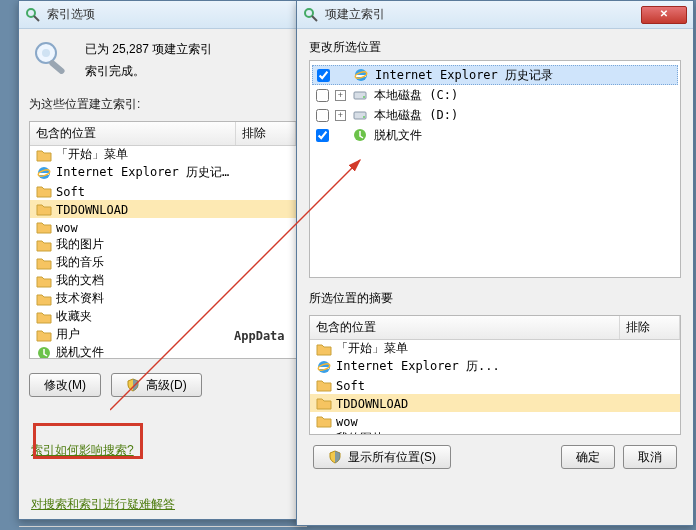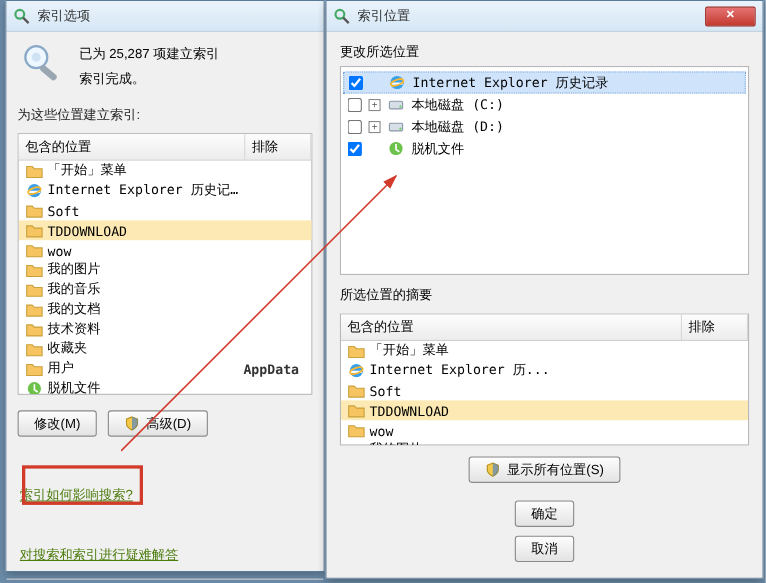--- a/index.html
+++ b/index.html
@@ -35,22 +35,22 @@
   background: linear-gradient(to bottom,#f7fbff,#dce8f3);
   border-radius: 2px;
   font-size: 10px; line-height: 14px; text-align: center;
   color: #445;
 }
 .winbtn.close { background: linear-gradient(to bottom,#e57373,#c43a2f); color:#fff; border-color:#a02820; width:46px; font-weight:bold; }
 .content { padding: 10px 12px; background:#fff; }
 .content.gray { background:#f0f0f0; }
 
 
-#win-left { left: 5px; top: 0; width: 290px; height: 520px; }
-#win-left .status-row { display:flex; gap:10px; padding:6px 10px 10px; }
+#win-left { left: 18px; top: 0; width: 290px; height: 520px; }
+#win-left .status-row { display:flex; gap:10px; padding:6px 10px 10px;align-items:flex-end; }
 .big-icon { width:46px; height:46px; display:flex; align-items:center; justify-content:center; }
 .status-text { padding-top:4px; line-height:1.8; }
 .section-label { padding: 4px 10px; color:#222; }
 .listbox {
   margin: 4px 10px 8px;
   border:1px solid #b8b8b8;
   background:#fff;
   height:238px;
   display:flex; flex-direction:column;
 }
@@ -102,21 +102,21 @@
 .trow input[type=checkbox]{ width:13px; height:13px; }
 .trow .exp { width:11px; height:11px; border:1px solid #8a8a8a; font-size:9px; line-height:9px; text-align:center; color:#555; background:#fff; }
 .trow .noexp { width:11px; }
 .trow .tlbl { font-family: SimSun, monospace; }
 .summary .listbox2 {
   border:1px solid #b8b8b8; background:#fff; height:120px; margin-top:4px;
   display:flex; flex-direction:column;
 }
 .summary .listbody{ overflow:auto; flex:1;}
 .footer {
-  display:flex; gap:8px; padding:10px 4px 4px; align-items:center;flex-direction:column;
+  display:flex; gap:8px; padding:10px 4px 4px; align-items:center;
 }
 .footer .spacer{flex:1}
 .shield { width:14px;height:14px; }
 
 
 .arrow-line {
   position:absolute;
   left:110px; top:150px;
   width:260px; height:270px;
   pointer-events:none;
@@ -291,21 +291,21 @@
 </div>
 
 <div id="win-right" class="window">
   <div class="titlebar">
     <span class="icon">
       <svg width="16" height="16">
           <circle cx="6" cy="6" r="4" fill="none" stroke="#4a6" stroke-width="2"></circle>
           <line x1="9" y1="9" x2="14" y2="14" stroke="#555" stroke-width="2"></line>
         </svg>
     </span>
-    <span class="title-text">索引位置</span>
+    <span class="title-text">项建立索引</span>
     <div class="winctl">
       <div class="winbtn close">✕</div>
     </div>
   </div>
   <div class="body">
     <div class="group-label">更改所选位置</div>
     <div class="tree" id="tree">
         <div class="trow sel">
           <input type="checkbox" checked="" style="">
           <span class="noexp"></span>

